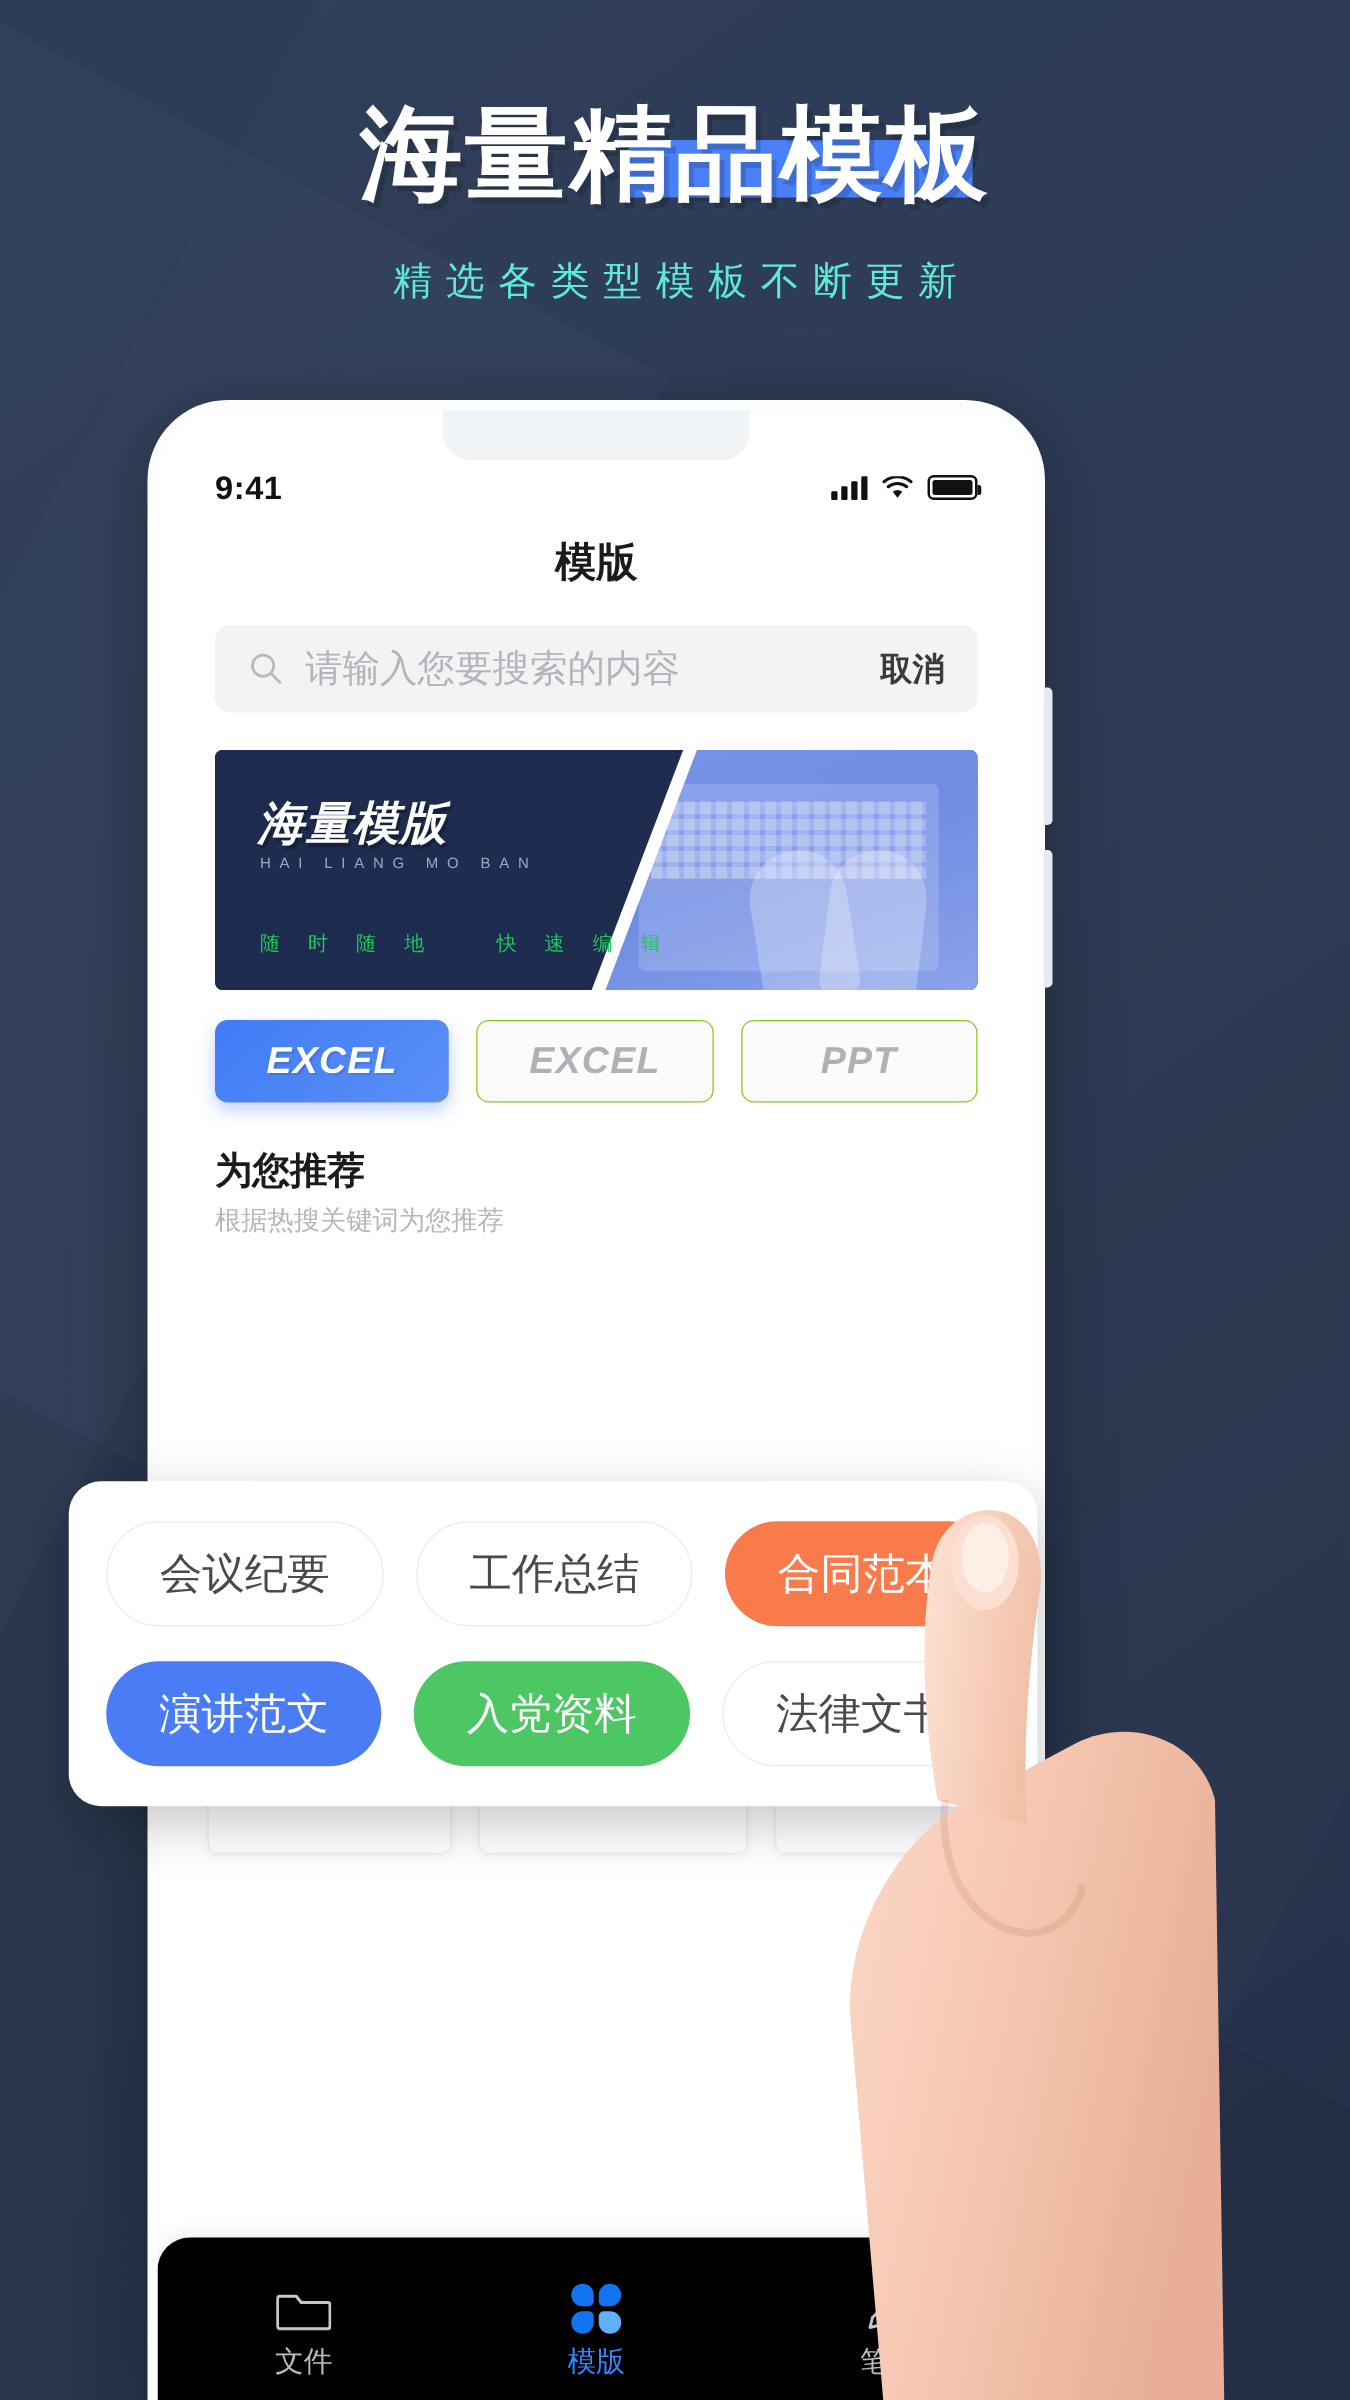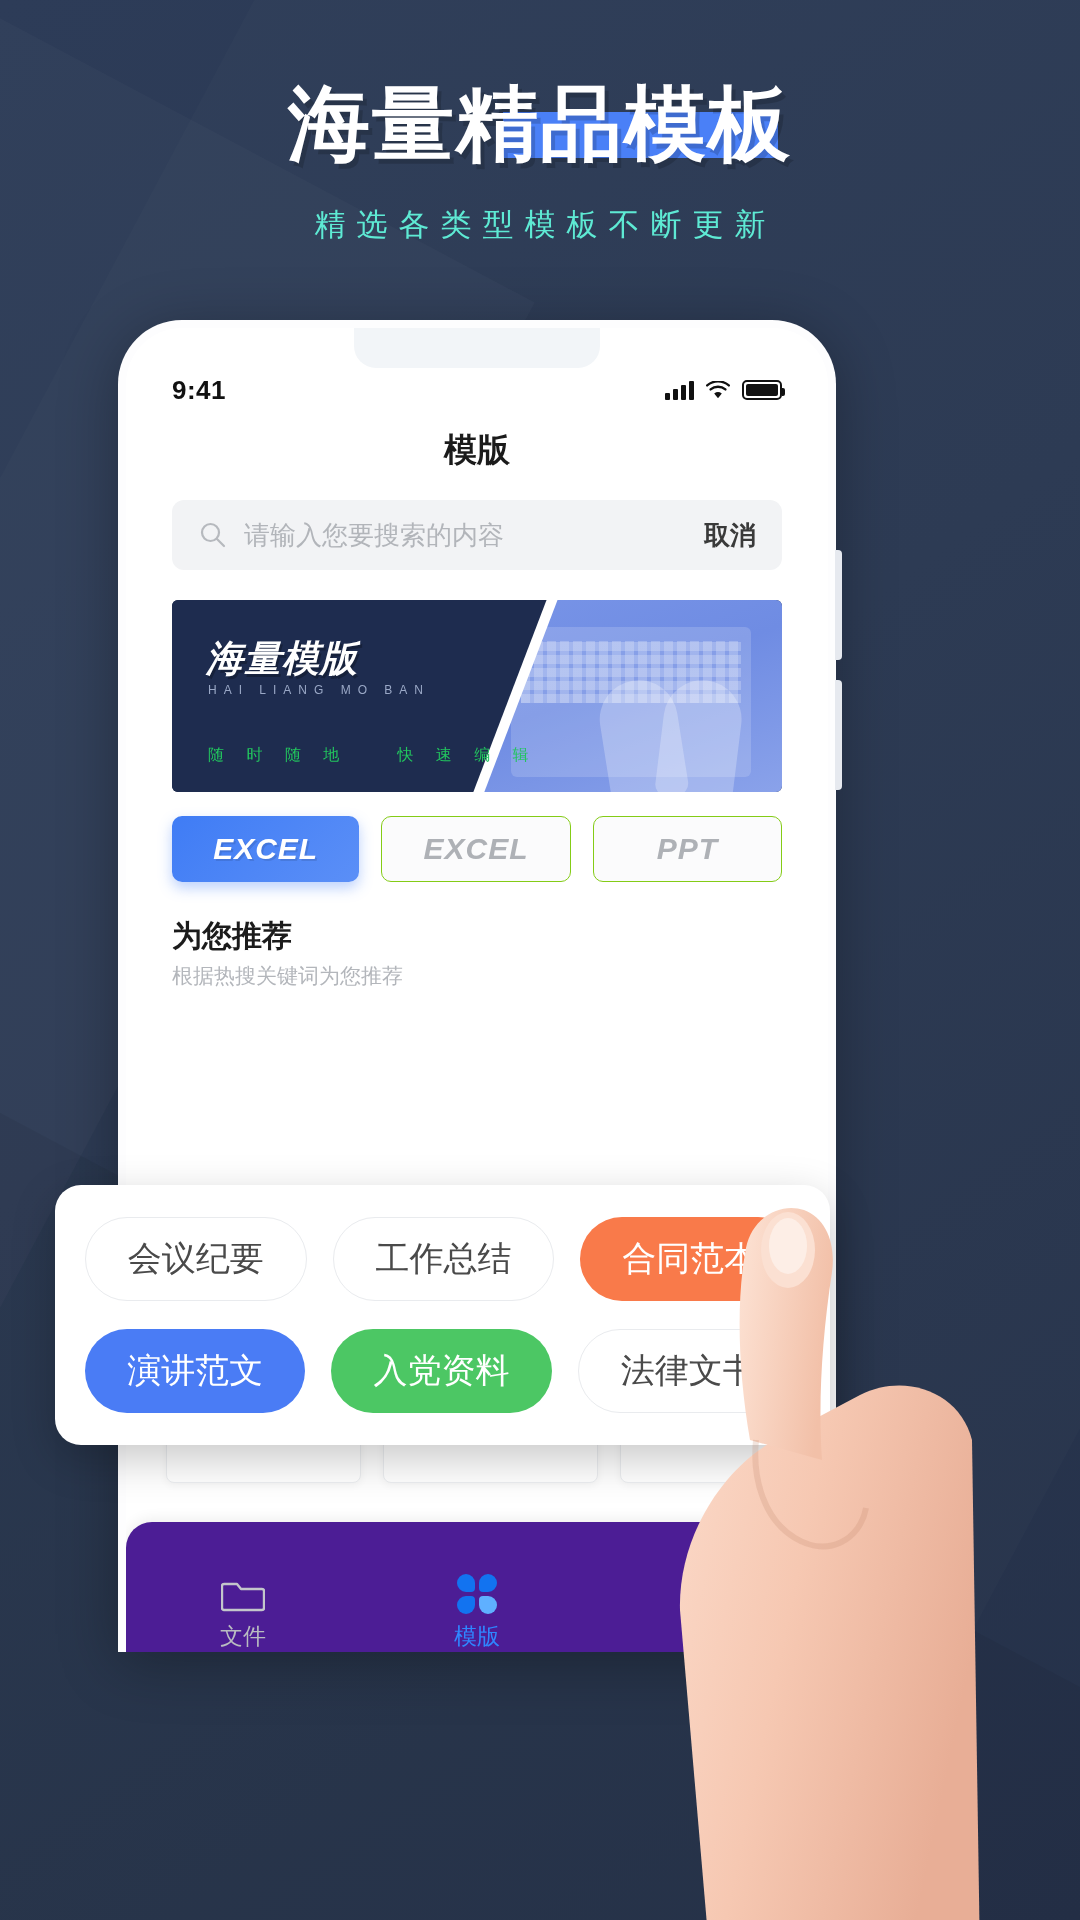--- a/index.html
+++ b/index.html
@@ -59,21 +59,21 @@
     margin-top:34px;
     font-size:31px; color:#5eead4;
     letter-spacing:11px; font-weight:500;
     text-indent:11px;
   }
 
   
   #phone {
     position:absolute;
     left:118px; top:320px;
-    width:718px; height:1332px;
+    width:718px; height:1600px;
     background:#fdfdfe;
     border-radius:64px 64px 0 0;
     box-shadow:0 10px 60px rgba(0,0,0,0.30);
     z-index:3;
   }
   #phone .bezel {
     position:absolute; inset:8px 8px 0 8px;
     background:#ffffff;
     border-radius:56px 56px 0 0;
     overflow:hidden;
@@ -122,21 +122,21 @@
     text-align:center; font-size:33px; font-weight:bold; color:#1b1b1b;
   }
 
   
   .searchbar {
     position:absolute; top:172px; left:46px; right:46px;
     height:70px; background:#f2f3f5; border-radius:12px;
     display:flex; align-items:center; padding:0 26px;
   }
   .searchbar .sicon { width:30px; height:30px; flex:0 0 30px; margin-right:16px; }
-  .searchbar .placeholder { font-size:26px; color:#b2b5ba; flex:1; }
+  .searchbar .placeholder { font-size:30px; color:#b2b5ba; flex:1; }
   .searchbar .cancel { font-size:26px; color:#3a3a3a; font-weight:bold; }
 
   
   .banner {
     position:absolute; top:272px; left:46px; right:46px;
     height:192px; border-radius:6px; overflow:hidden;
     background:#1e2c4f;
   }
   .banner .right {
     position:absolute; right:0; top:0; width:64%; height:100%;
@@ -229,23 +229,23 @@
   .doc.d3 { width:195px; height:255px; }
   .doc h5 { font-size:8px; text-align:center; color:#111; margin-bottom:4px; font-weight:bold;}
   .doc table { width:100%; border-collapse:collapse; }
   .doc td { border:0.6px solid #555; height:8px; font-size:4px; color:#333; padding:0 1px;}
   .doc .meta { font-size:4.5px; color:#444; display:flex; justify-content:space-between; margin:2px 0;}
   .doc .note { font-size:4.5px; color:#333; margin-top:2px;}
 
   
   .tabbar {
     position:absolute; bottom:0; left:0; right:0; height:130px;
-    background:#4c1d95; border-radius:26px 26px 0 0;
+    background:#000000; border-radius:26px 26px 0 0;
     box-shadow:0 -3px 14px rgba(0,0,0,0.07);
-    display:flex; align-items:flex-end; padding-top:18px;
+    display:flex; align-items:center; padding-top:18px;
   }
   .tab { flex:1; text-align:center; }
   .tab .ic { height:46px; display:flex; align-items:center; justify-content:center; }
   .tab .lbl { font-size:23px; color:#b9bcc1; margin-top:4px; }
   .tab.active .lbl { color:#2f86ff; }
   .petal { width:40px; height:40px; position:relative; }
   .petal i { position:absolute; width:18px; height:18px; border-radius:50%; }
   .petal i:nth-child(1){ left:0; top:0; background:#1273f0; border-radius:50% 50% 4px 50%;}
   .petal i:nth-child(2){ right:0; top:0; background:#1273f0; border-radius:50% 50% 50% 4px;}
   .petal i:nth-child(3){ left:0; bottom:0; background:#1273f0; border-radius:50% 4px 50% 50%;}

